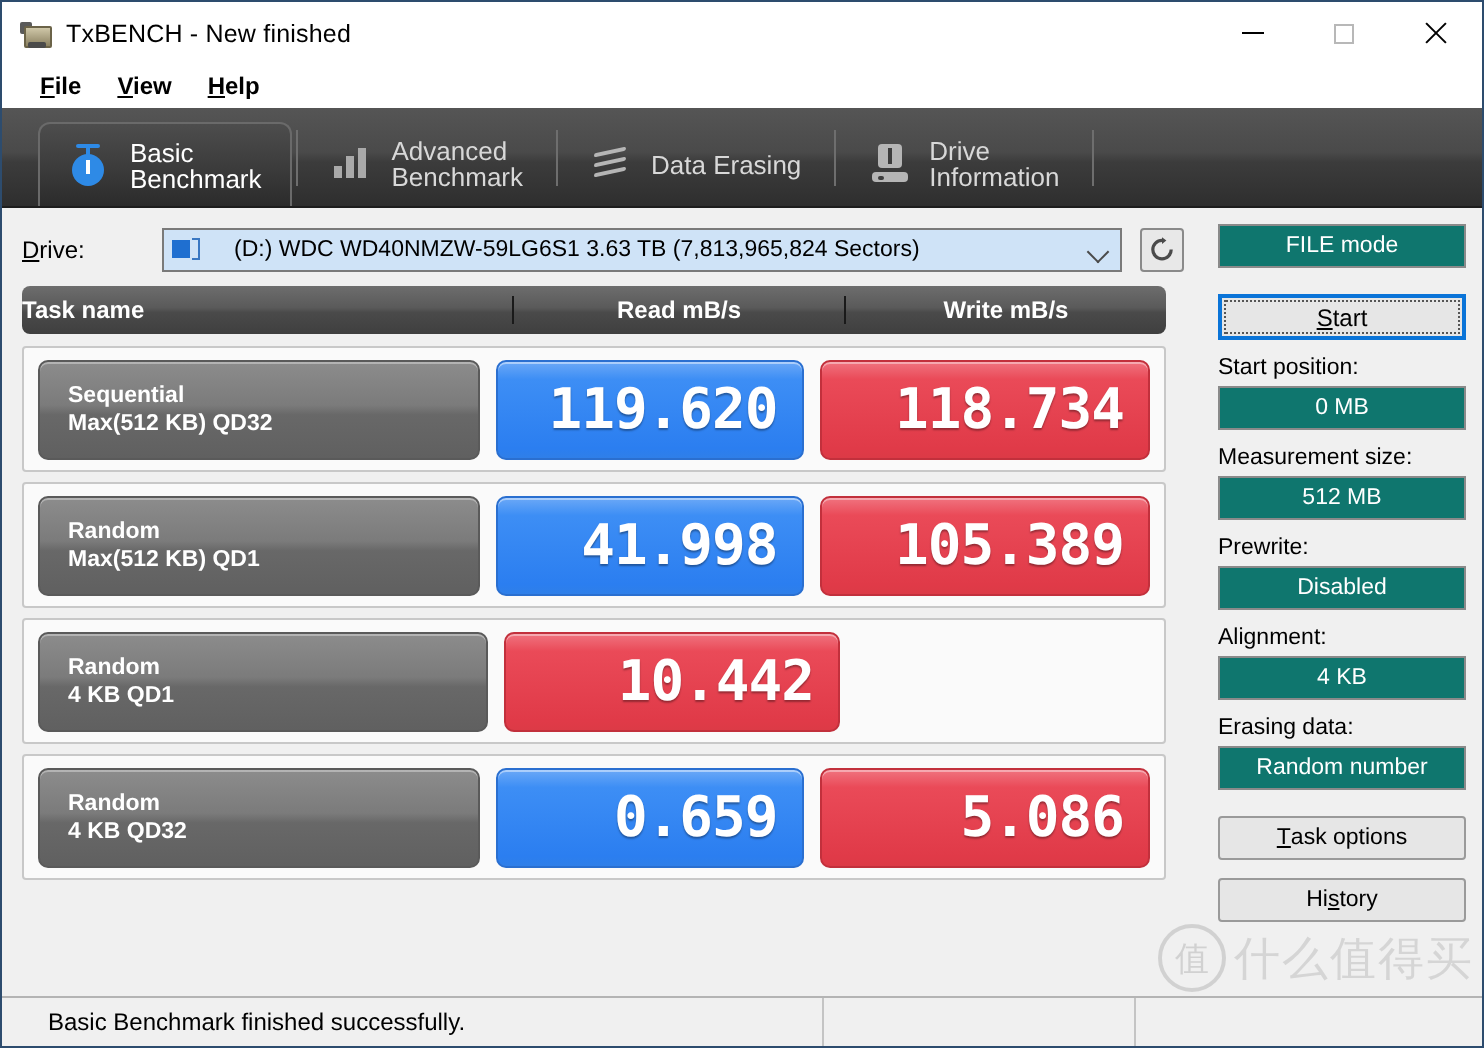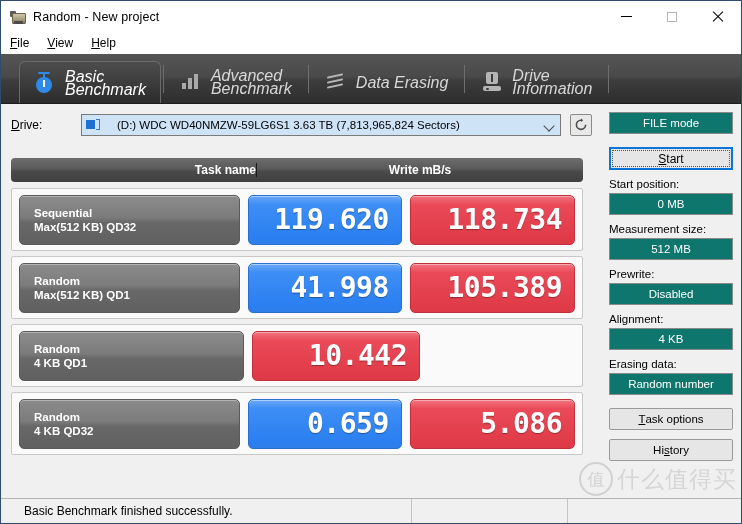--- a/index.html
+++ b/index.html
@@ -43,36 +43,36 @@
   .glyph-min{width:11px;height:1px;background:#000;display:block;}
   .glyph-max{width:10px;height:10px;border:1px solid #b8b8b8;display:block;box-sizing:border-box;}
   .glyph-close{position:relative;width:12px;height:12px;display:block;}
   .glyph-close:before,.glyph-close:after{
     content:"";position:absolute;left:-1px;top:5px;width:14px;height:1px;background:#000;
   }
   .glyph-close:before{transform:rotate(45deg);}
   .glyph-close:after{transform:rotate(-45deg);}
   
   .menubar{
-    height:22px;background:#fff;display:flex;align-items:center;flex:0 0 auto;
+    height:22px;background:#fff;display:flex;align-items:center;padding-left:10px;flex:0 0 auto;font-weight:bold;
   }
   .menu-item{
     font-size:12px;color:#000;padding:2px 9px;cursor:default;
   }
   .menu-item u{text-decoration:underline;}
   
   .tabstrip{
     height:50px;flex:0 0 auto;position:relative;
     background:linear-gradient(#555555 0%,#4a4a4a 45%,#3c3c3c 55%,#2e2e2e 100%);
     display:flex;align-items:flex-end;padding-left:18px;box-sizing:border-box;
     border-bottom:1px solid #1d1d1d;
   }
   .tab{
     height:42px;display:flex;align-items:center;gap:9px;padding:0 14px;box-sizing:border-box;
-    position:relative;color:#d8d8d8;font-size:16px;line-height:13px;font-style:italic;
+    position:relative;color:#d8d8d8;font-size:13px;line-height:13px;
   }
   .tab .lbl{white-space:pre-line;}
   .tab.active{
     background:linear-gradient(#4d4d4d 0%,#3b3b3b 55%,#2b2b2b 100%);
     border:1px solid #6a6a6a;border-bottom:none;
     border-radius:6px 6px 0 0;color:#ffffff;
   }
   .tab-sep{width:1px;height:28px;background:#6e6e6e;align-self:center;margin:0 2px;}
   
   .ic{width:22px;height:22px;position:relative;flex:0 0 auto;}
@@ -114,21 +114,21 @@
   }
   
   .body-area{
     flex:1 1 auto;position:relative;background:#f0f0f0;display:flex;
     padding:0;box-sizing:border-box;overflow:hidden;
   }
   .left-col{
     width:608px;flex:0 0 auto;padding:8px 0 0 10px;box-sizing:border-box;position:relative;
   }
   
-  .drive-row{display:flex;align-items:center;height:26px;margin-bottom:20px;}
+  .drive-row{display:flex;align-items:center;height:26px;margin-bottom:5px;}
   .drive-label{font-size:12px;color:#000;width:70px;}
   .drive-label u{text-decoration:underline;}
   .combo{
     flex:0 0 auto;width:480px;height:22px;background:#fff;border:1px solid #7a7a7a;
     display:flex;align-items:center;box-sizing:border-box;font-size:11.5px;color:#000;
     position:relative;
   }
   .combo .dsel{
     position:absolute;left:0;top:0;right:0;bottom:0;background:#cfe3f7;
   }
@@ -145,21 +145,21 @@
     display:flex;align-items:center;justify-content:center;box-sizing:border-box;border-radius:2px;
   }
   .refresh-btn svg{display:block;}
   
   .head-bar{
     width:572px;height:24px;border-radius:4px;box-sizing:border-box;
     background:linear-gradient(#6d6d6d 0%,#5a5a5a 45%,#4a4a4a 55%,#3f3f3f 100%);
     display:flex;align-items:center;color:#fff;font-size:12px;font-weight:bold;
     margin-bottom:6px;
   }
-  .head-bar .c1{width:245px;text-align:right;}
+  .head-bar .c1{width:245px;text-align:left;}
   .head-bar .c2{width:165px;text-align:center;border-left:1px solid #1a1a1a;}
   .head-bar .c3{flex:1;text-align:center;border-left:1px solid #1a1a1a;}
   
   .rows{display:flex;flex-direction:column;gap:5px;}
   .row{
     width:572px;height:63px;box-sizing:border-box;
     border:1px solid #c8c8c8;background:#fafafa;border-radius:2px;
     display:flex;align-items:center;padding:0 7px;gap:8px;
   }
   .task-box{
@@ -241,21 +241,21 @@
 <body>
 
 <div class="window">
 
   <div class="titlebar">
     <div class="app-icon">
       <div class="head"></div>
         <div class="body"></div>
         <div class="tail"></div>
     </div>
-    <div class="title-text">Random - New project</div>
+    <div class="title-text">TxBENCH - New finished</div>
     <div class="win-controls">
       <div class="win-btn">
           <span class="glyph-min"></span>
         </div>
       <div class="win-btn">
           <span class="glyph-max"></span>
         </div>
       <div class="win-btn close">
           <span class="glyph-close"></span>
         </div>
@@ -330,20 +330,21 @@
         <div class="refresh-btn">
           <svg width="14" height="14" viewBox="0 0 14 14">
             <path d="M7 2.2 A4.6 4.6 0 1 0 11.6 6.8" fill="none" stroke="#4a4a4a" stroke-width="1.6"></path>
             <path d="M7 0.6 L7 4.0 L9.2 2.3 Z" fill="#4a4a4a"></path>
           </svg>
         </div>
       </div>
 
       <div class="head-bar">
         <div class="c1">Task name</div>
+        <div class="c2">Read mB/s</div>
         <div class="c3">Write mB/s</div>
       </div>
 
       <div class="rows">
 
         <div class="row">
           <div class="task-box">
             <span>Sequential</span>
             <span>Max(512 KB) QD32</span>
           </div>

